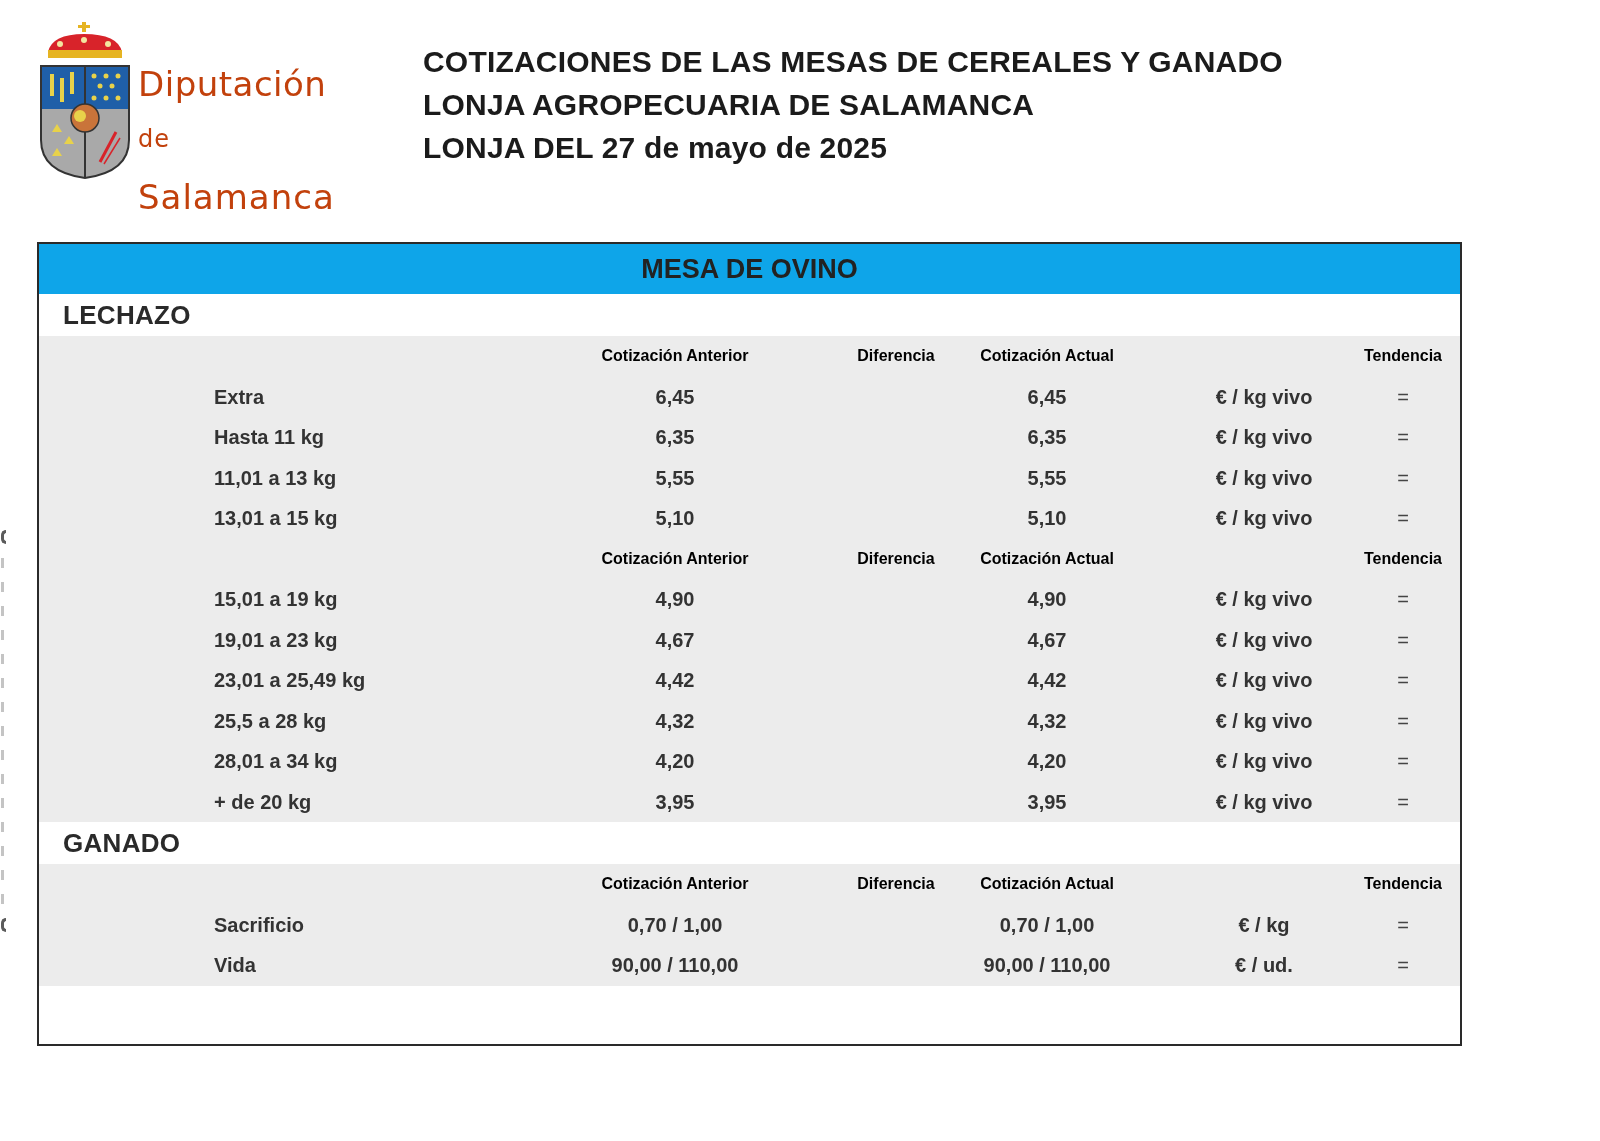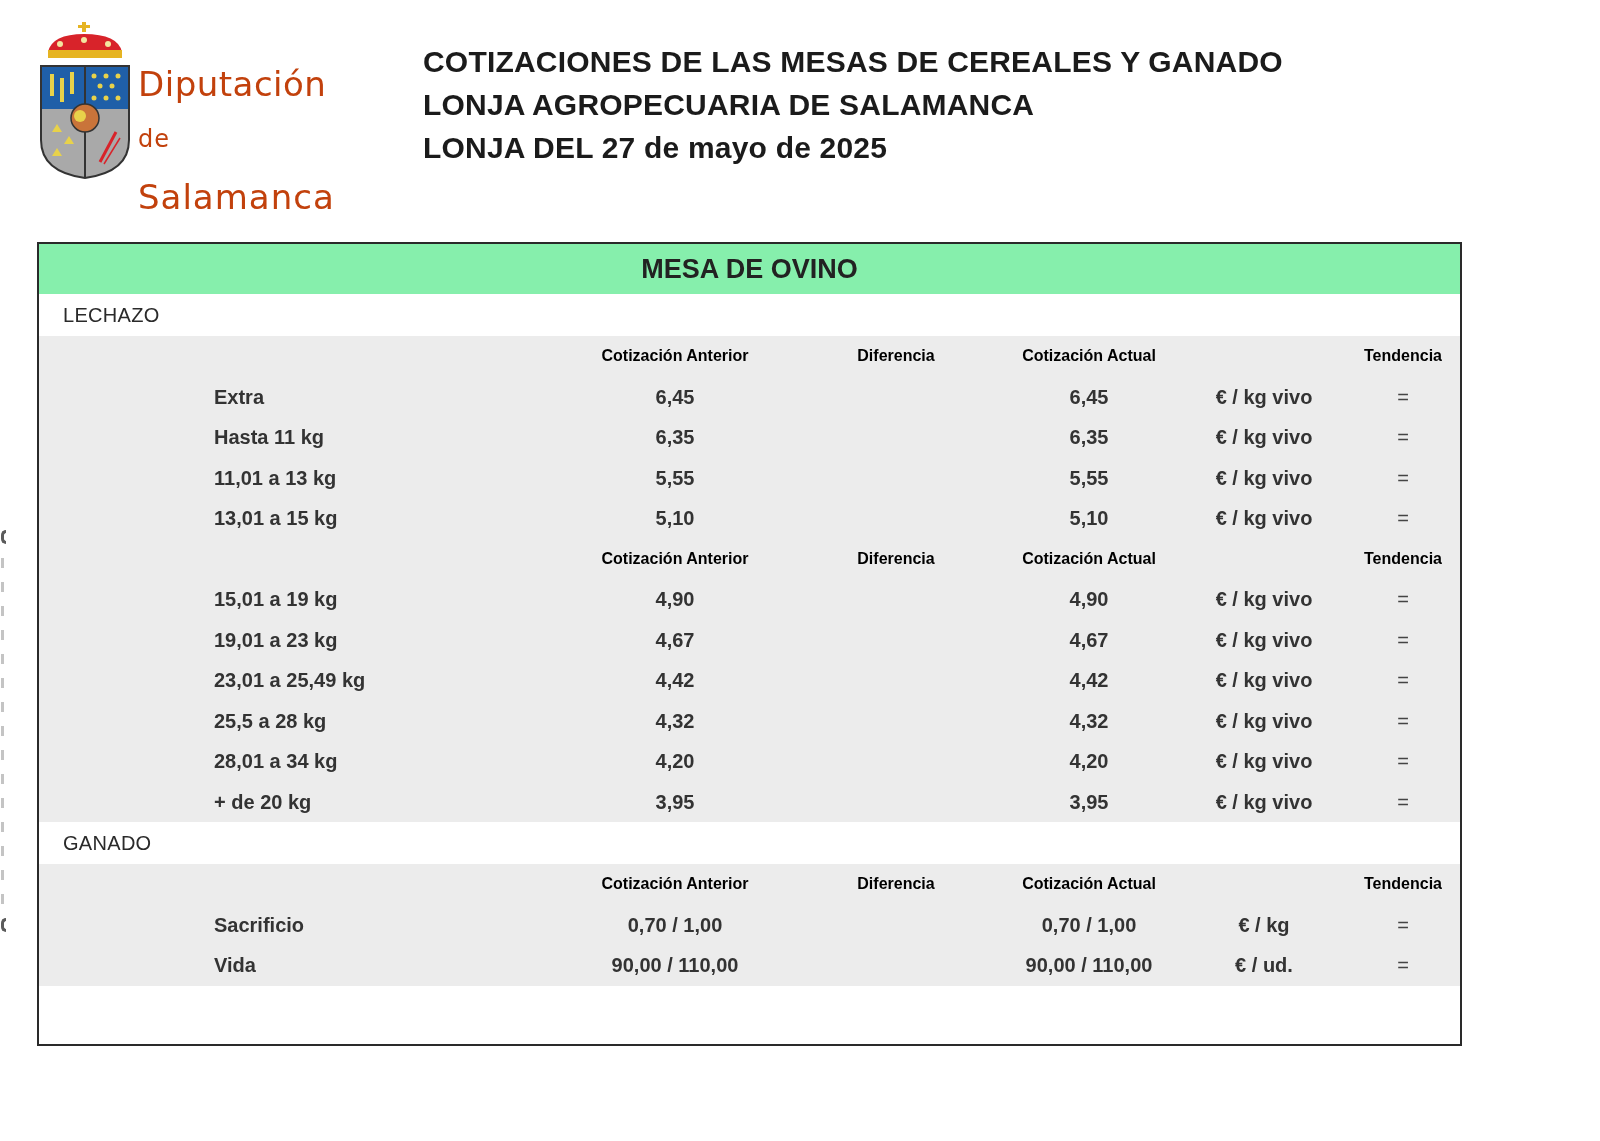--- a/index.html
+++ b/index.html
@@ -18,35 +18,35 @@
     .header { position: absolute; left: 423px; top: 40px; }
     .header div { font-size: 30px; font-weight: bold; line-height: 43px; color: #1b1b1b; letter-spacing: 0.2px; }
 
     
     .edge-strip { position: absolute; left: 0; top: 530px; width: 8px; height: 450px; }
     .edge-strip span { display: block; width: 3px; height: 10px; background: #555; margin: 0 0 14px 1px; opacity: .35; }
     .edge-strip span.hook { height: 14px; width: 5px; background: transparent; border: 3px solid #333; border-right: none; border-radius: 6px 0 0 6px; opacity: .8; }
 
     
     .table-box { position: absolute; left: 37px; top: 242px; width: 1425px; height: 804px; border: 2px solid #2a2a2a; background: #ffffff; }
-    .title-row { height: 50px; background: #86efac; display: flex; align-items: center; justify-content: center; }
+    .title-row { height: 50px; background: #0ea5e9; display: flex; align-items: center; justify-content: center; }
     .title-row span { font-size: 27px; font-weight: bold; color: #222; }
 
-    .section-label { height: 42px; background: #ffffff; display: flex; align-items: center; padding-left: 24px; font-size: 20px; font-weight: normal; color: #2a2a2a; letter-spacing: 0.3px; }
+    .section-label { height: 42px; background: #ffffff; display: flex; align-items: center; padding-left: 24px; font-size: 26px; font-weight: bold; color: #2a2a2a; letter-spacing: 0.3px; }
 
     .block { background: #ececec; position: relative; }
     .row { position: relative; height: 40.5px; }
     .row > span { position: absolute; top: 50%; transform: translateY(-50%); white-space: nowrap; }
     .hdr > span { font-size: 16px; color: #000000; font-weight: bold; }
     .data > span { font-size: 20px; font-weight: bold; color: #333; }
 
     .c-label { left: 175px; }
     .c-prev { left: 636px; transform: translate(-50%, -50%) !important; }
     .c-diff { left: 857px; transform: translate(-50%, -50%) !important; }
-    .c-curr { left: 1050px; transform: translate(-50%, -50%) !important; }
+    .c-curr { left: 1008px; transform: translate(-50%, -50%) !important; }
     .c-unit { left: 1225px; transform: translate(-50%, -50%) !important; }
     .c-trend { left: 1364px; transform: translate(-50%, -50%) !important; }
     .data .c-trend { font-weight: normal; color: #444; font-size: 20px; }
   </style>
 </head>
 <body>
 
 <div class="logo">
   <svg class="shield" viewBox="0 0 94 158" xmlns="http://www.w3.org/2000/svg">
 

